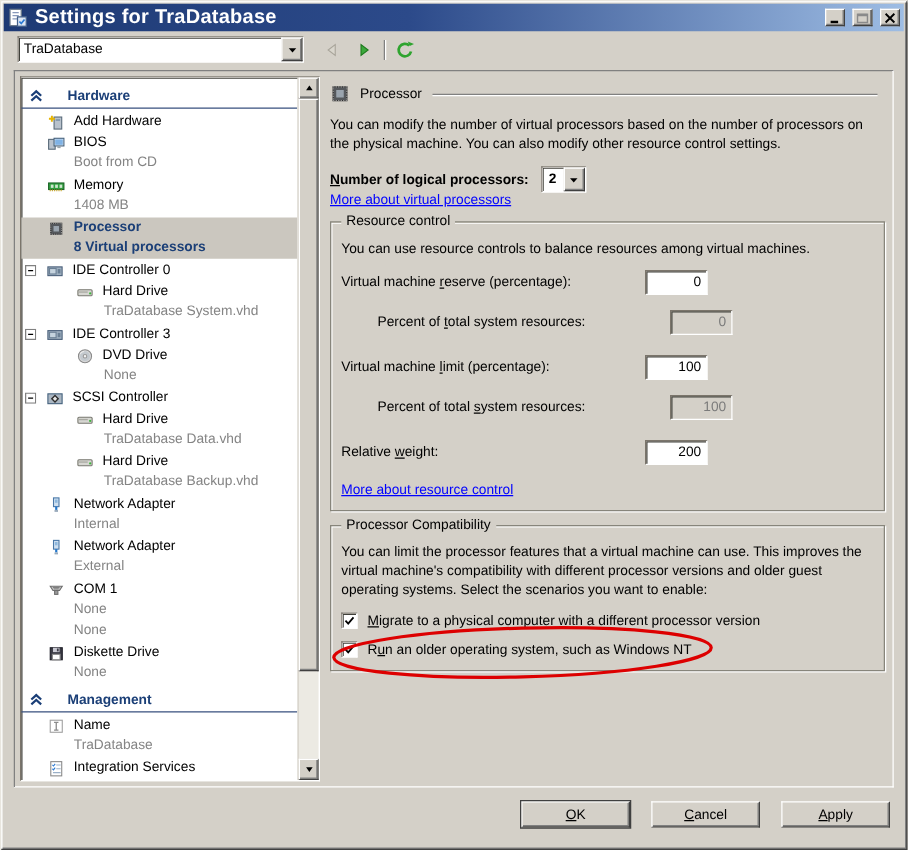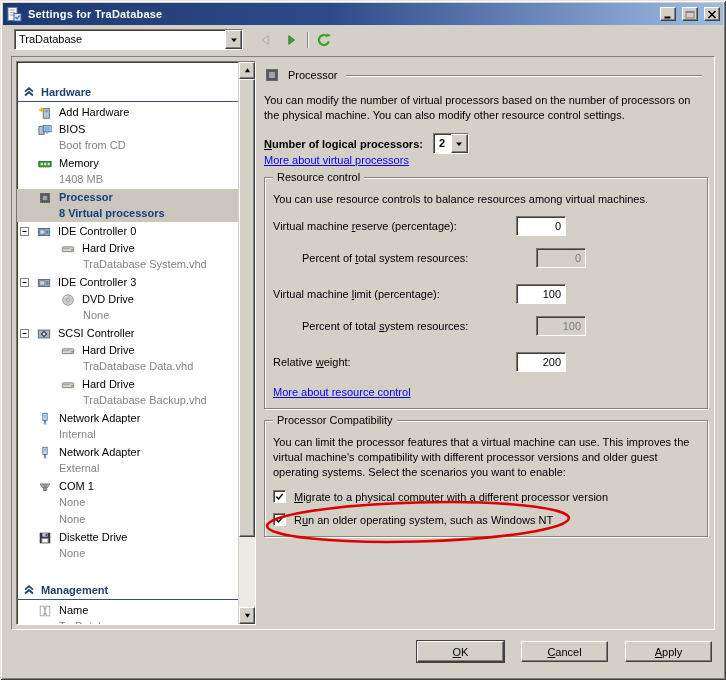--- a/index.html
+++ b/index.html
@@ -9,21 +9,21 @@
   .win{
     width:726px; height:680px; background:#D4D0C8; padding:3px; position:relative;
     box-shadow: inset 1px 1px 0 #e8e5de, inset -1px -1px 0 #404040, inset 2px 2px 0 #fff, inset -2px -2px 0 #808080;
   }
 
   
   .titlebar{
     height:22px; display:flex; align-items:center; gap:4px; padding:0 3px;
     background:linear-gradient(90deg,#1e3a74 0%,#2c4a8a 45%,#9ebde4 100%);
   }
-  .titlebar .ttext{ flex:1; color:#fff; font-weight:bold; font-size:11px; letter-spacing:.2px; padding-left:2px;}
+  .titlebar .ttext{ flex:1; color:#fff; font-weight:bold; font-size:16px; letter-spacing:.2px; padding-left:2px;}
   .wbtn{ width:16px; height:14px; background:#D4D0C8; display:flex; align-items:center; justify-content:center;
     border:1px solid; border-color:#fff #404040 #404040 #fff; box-shadow: inset -1px -1px 0 #808080; margin-left:2px; }
   .ticon svg{ display:block; }
 
   
   .toolbar{ height:29px; display:flex; align-items:center; padding:4px 0 4px 11px; }
   .combo{ display:flex; height:21px; background:#fff; border:1px solid; border-color:#7b756b #fff #fff #7b756b;
     box-shadow: inset 1px 1px 0 #40403a; }
   .combo .cval{ flex:1; padding:3px 4px 0 4px; overflow:hidden; white-space:nowrap; }
   .combo .cbtn{ width:17px; background:#D4D0C8; border:1px solid; border-color:#fff #404040 #404040 #fff;
@@ -34,21 +34,21 @@
   .vsep{ width:1px; height:16px; background:#808080; box-shadow:1px 0 0 #fff; }
 
   
   .content{ height:574px; margin:2px 8px 0 8px; display:flex; padding:4px; background:#D4D0C8;
     border:1px solid; border-color:#808080 #fff #fff #808080; }
 
   
   .sidebar{ width:240px; background:#fff; border:1px solid; border-color:#7b756b #fff #fff #7b756b;
     box-shadow: inset 1px 1px 0 #40403a; display:flex; overflow:hidden; }
   .slist{ flex:1; overflow:hidden; padding-top:2px; }
-  .shead{ display:flex; align-items:center; gap:5px; padding:3px 4px 2px 5px; border-bottom:1px solid #39507f; margin-bottom:2px; margin-top:18px;}
+  .shead{ display:flex; align-items:center; gap:18px; padding:3px 4px 2px 5px; border-bottom:1px solid #39507f; margin-bottom:2px; margin-top:3px;}
   .shead .hlbl{ font-weight:bold; color:#1B3F77; }
   .srow{ display:flex; align-items:center; line-height:15px; padding:1px 0; }
   .srow .lbl{ margin-left:7px; white-space:nowrap; }
   .lvl1{ padding-left:21px; }
   .exprow{ padding-left:3px; }
   .exprow .ic{ margin-left:8px; }
   .lvl2{ padding-left:44px; }
   .ssub{ color:#848484; line-height:15px; padding:0 0 1px 42px; white-space:nowrap; }
   .sub2{ padding-left:66px; }
   .sitem{ margin-bottom:1px; }

